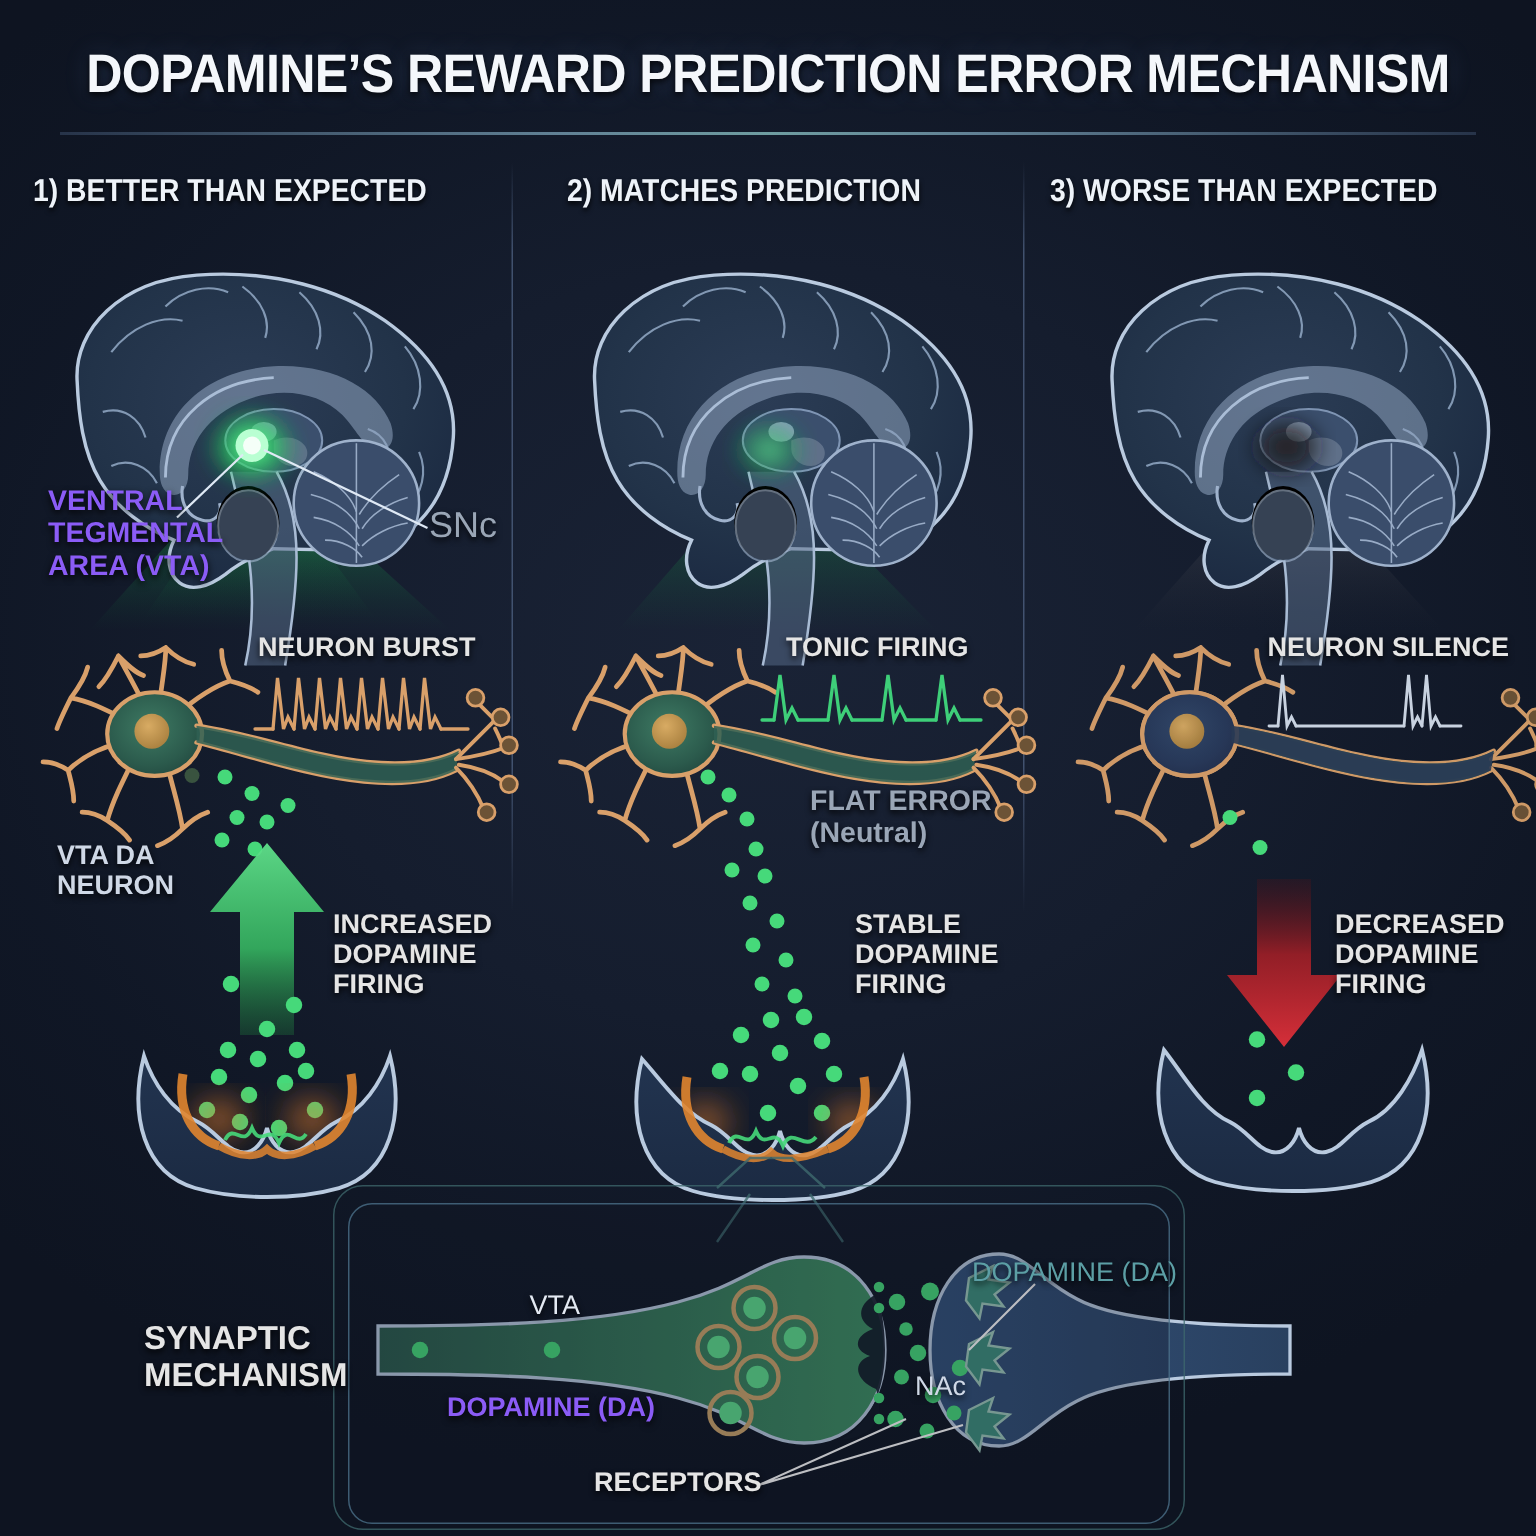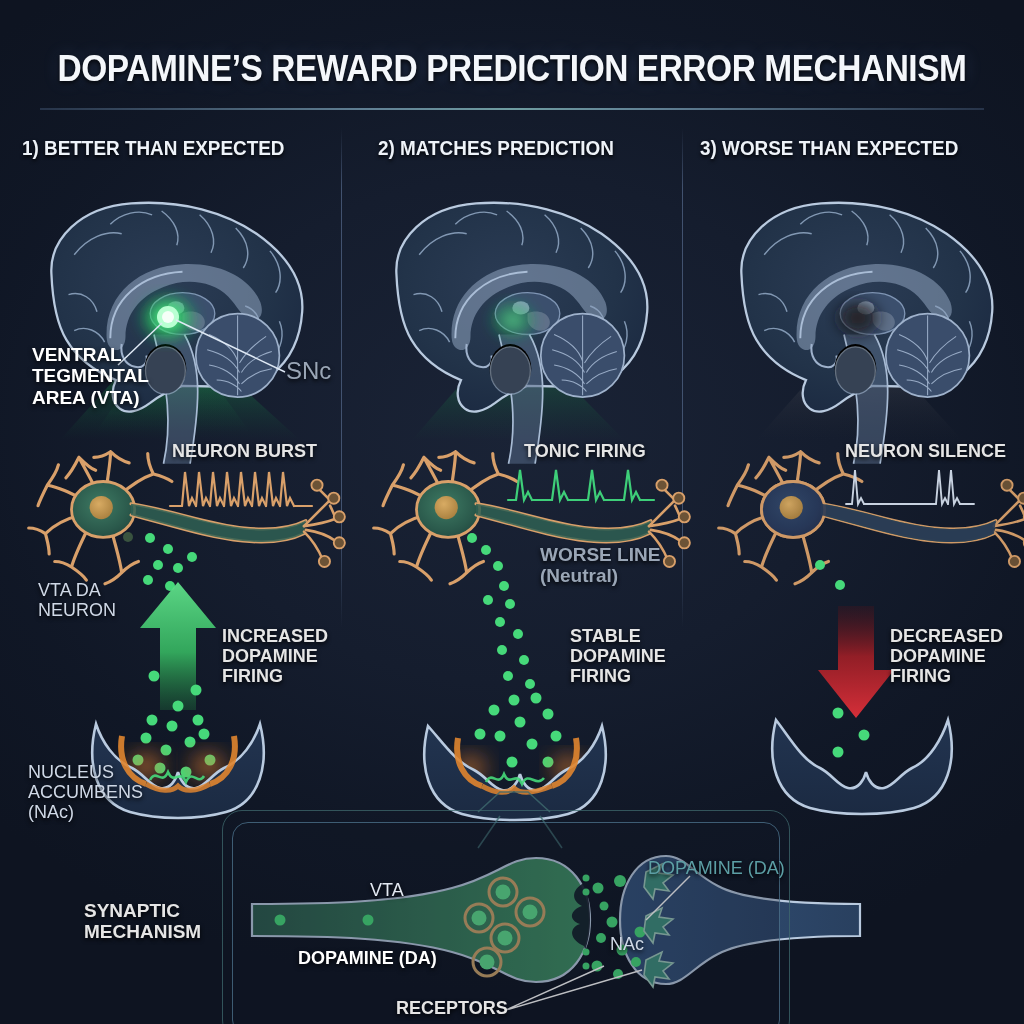--- a/index.html
+++ b/index.html
@@ -3,21 +3,21 @@
 <meta charset="utf-8">
 <style>
   html,body{margin:0;padding:0;background:#0d1320;}
   body{
     width:1024px;height:1024px;overflow:hidden;position:relative;
     font-family:"Liberation Sans",sans-serif;
     background:
       radial-gradient(ellipse 70% 55% at 50% 42%, #1a2336 0%, #151d2e 45%, #10172544 75%, #0e1421 100%),
       #101726;
   }
-  .stage{position:absolute;inset:0;margin-top:20px;}
+  .stage{position:absolute;inset:0;}
 
   
   #title{
     position:absolute;left:0;top:28px;width:1024px;text-align:center;
     font-size:36px;font-weight:bold;letter-spacing:-0.5px;
     color:#f4f7fb;
     font-family:"Liberation Sans",sans-serif;
     transform:scaleX(0.93);
     text-shadow:0 2px 5px rgba(0,0,0,.85), 0 0 18px rgba(140,180,255,.18);
   }
@@ -39,22 +39,22 @@
   #head3{left:700px;}
 
   .vdiv{position:absolute;top:108px;width:1px;height:500px;
         background:linear-gradient(180deg,#4d627d00,#54688a 12%,#54688a 80%,#4d627d00);opacity:.7;}
   #vdiv1{left:341px;}
   #vdiv2{left:682px;}
 
   
   .lbl{position:absolute;white-space:pre;line-height:1.12;}
   .lbl-w{color:#e5e5e5;font-weight:bold;text-shadow:0 2px 4px rgba(0,0,0,.9);}
-  .lbl-g{color:#cfd8e6;font-weight:normal;text-shadow:0 2px 4px rgba(0,0,0,.9);}
-  .lbl-green{color:#ffffff;font-weight:bold;text-shadow:0 2px 5px rgba(0,0,0,.9);}
+  .lbl-g{color:#cfd8e6;font-weight:bold;text-shadow:0 2px 4px rgba(0,0,0,.9);}
+  .lbl-green{color:#8b5cf6;font-weight:bold;text-shadow:0 2px 5px rgba(0,0,0,.9);}
   .lbl-teal{color:#5c9fa5;font-weight:bold;text-shadow:0 2px 4px rgba(0,0,0,.9);}
   .lbl-grey{color:#9aa6b6;font-weight:bold;text-shadow:0 2px 4px rgba(0,0,0,.9);}
 
   .panel{position:absolute;}
   svg{display:block;overflow:visible;}
 
   
   #syn-frame-outer{
     position:absolute;left:222px;top:790px;width:566px;height:228px;
     border:1.4px solid #3f6a6e;border-radius:20px;opacity:.75;
@@ -546,37 +546,34 @@
   <div class="lbl lbl-green" style="left:32px;top:324px;font-size:19px;">VENTRAL
 TEGMENTAL
 AREA (VTA)</div>
   <div class="lbl lbl-grey" style="left:286px;top:338px;font-size:24px;font-weight:normal;">SNc</div>
   <div class="lbl lbl-w" style="left:172px;top:421px;font-size:18px;">NEURON BURST</div>
   <div class="lbl lbl-g" style="left:38px;top:560px;font-size:18px;">VTA DA
 NEURON</div>
   <div class="lbl lbl-w" style="left:222px;top:606px;font-size:18px;">INCREASED
 DOPAMINE
 FIRING</div>
-  <div class="lbl lbl-g" style="left:28px;top:742px;font-size:18px;">NUCLEUS
-ACCUMBENS
-(NAc)</div>
 
   <div class="lbl lbl-w" style="left:524px;top:421px;font-size:18px;">TONIC FIRING</div>
-  <div class="lbl lbl-grey" style="left:540px;top:524px;font-size:19px;">WORSE LINE
+  <div class="lbl lbl-grey" style="left:540px;top:524px;font-size:19px;">FLAT ERROR
 (Neutral)</div>
   <div class="lbl lbl-w" style="left:570px;top:606px;font-size:18px;">STABLE
 DOPAMINE
 FIRING</div>
 
   <div class="lbl lbl-w" style="left:845px;top:421px;font-size:18px;">NEURON SILENCE</div>
   <div class="lbl lbl-w" style="left:890px;top:606px;font-size:18px;">DECREASED
 DOPAMINE
 FIRING</div>
 
-  <div class="lbl lbl-w" style="left:84px;top:880px;font-size:19px;">SYNAPTIC
+  <div class="lbl lbl-w" style="left:96px;top:880px;font-size:22px;">SYNAPTIC
 MECHANISM</div>
-  <div class="lbl lbl-g" style="left:370px;top:860px;font-size:18px;font-weight:normal;color:#e3e9f2;">VTA</div>
+  <div class="lbl lbl-g" style="left:353px;top:860px;font-size:18px;font-weight:normal;color:#e3e9f2;">VTA</div>
   <div class="lbl lbl-green" style="left:298px;top:928px;font-size:18px;">DOPAMINE (DA)</div>
   <div class="lbl lbl-teal" style="left:648px;top:838px;font-size:18px;font-weight:normal;">DOPAMINE (DA)</div>
   <div class="lbl lbl-g" style="left:610px;top:914px;font-size:18px;font-weight:normal;">NAc</div>
   <div class="lbl lbl-w" style="left:396px;top:978px;font-size:18px;font-weight:bold;">RECEPTORS</div>
 
 </div>
 
 </body></html>

